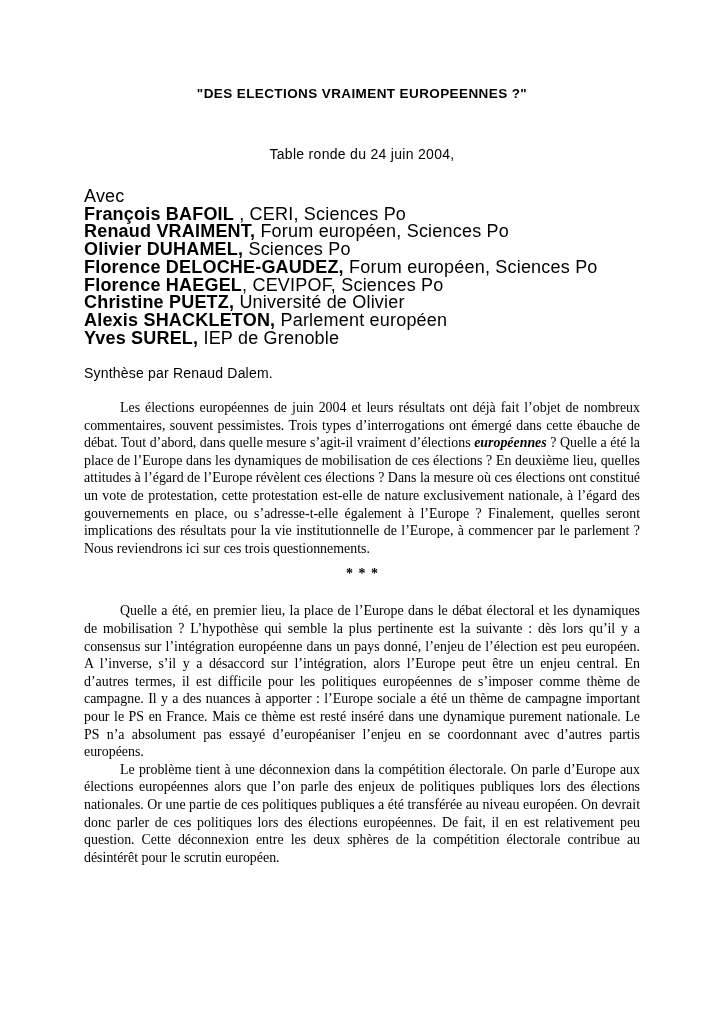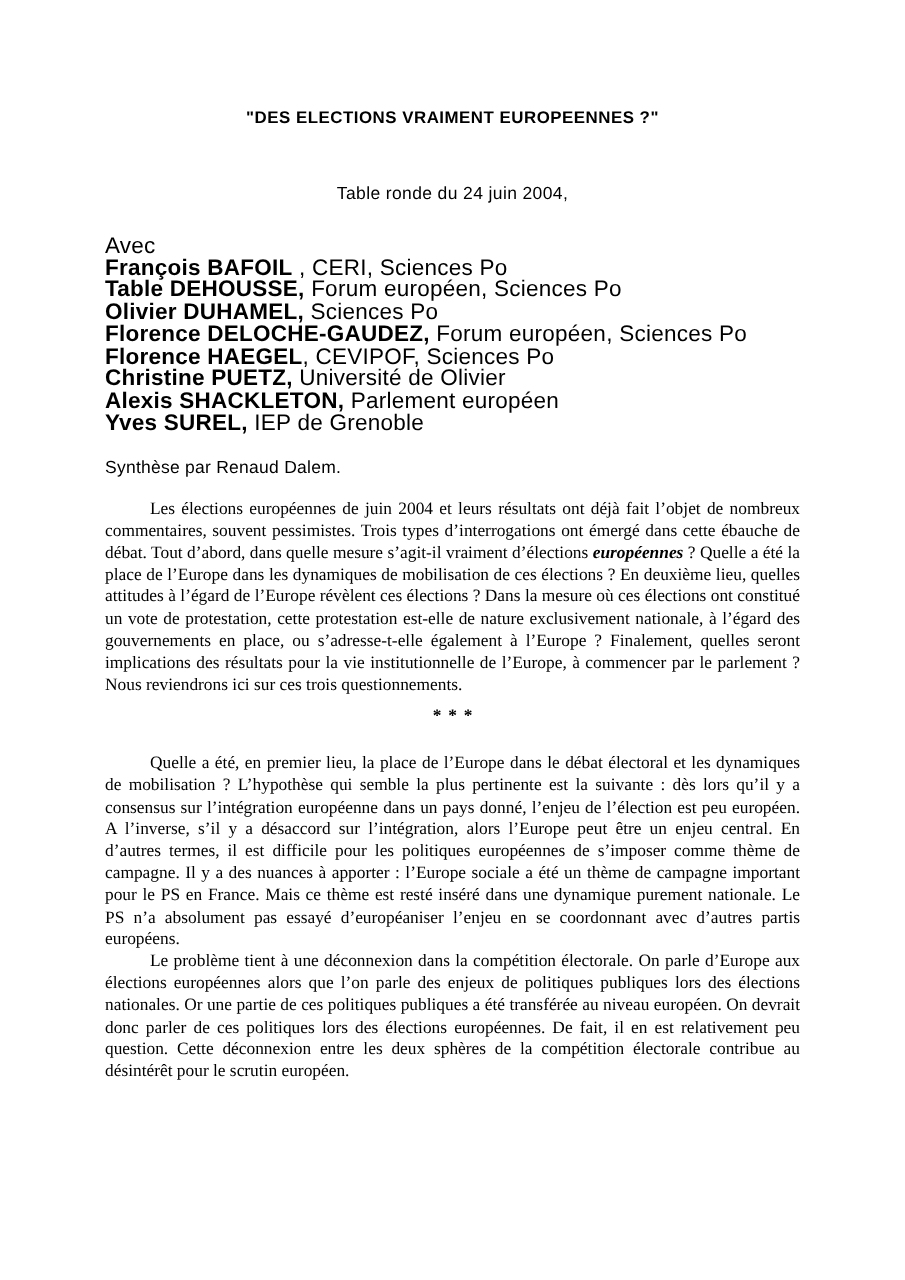--- a/index.html
+++ b/index.html
@@ -82,21 +82,21 @@
 
 <div class="page">
 
   <div class="doc-title">"DES ELECTIONS VRAIMENT EUROPEENNES ?"</div>
 
   <div class="doc-subtitle"><span>Table ronde du </span><span class="date">24 juin 2004,</span></div>
 
   <div class="people">
     <div>Avec</div>
     <div><span class="participant-name">François BAFOIL</span><span> , CERI, Sciences Po</span></div>
-    <div><span class="participant-name">Table DEHOUSSE,</span><span> Forum européen, Sciences Po</span></div>
+    <div><span class="participant-name">Renaud VRAIMENT,</span><span> Forum européen, Sciences Po</span></div>
     <div><span class="participant-name">Olivier DUHAMEL,</span><span> Sciences Po</span></div>
     <div><span class="participant-name">Florence DELOCHE-GAUDEZ,</span><span> Forum européen, Sciences Po</span></div>
     <div><span class="participant-name">Florence HAEGEL</span><span>, CEVIPOF, Sciences Po</span></div>
     <div><span class="participant-name">Christine PUETZ,</span><span> Université de Olivier</span></div>
     <div><span class="participant-name">Alexis SHACKLETON,</span><span> Parlement européen</span></div>
     <div><span class="participant-name">Yves SUREL,</span><span> IEP de Grenoble</span></div>
   </div>
 
   <div class="synthesis">Synthèse par Renaud Dalem.</div>
 

